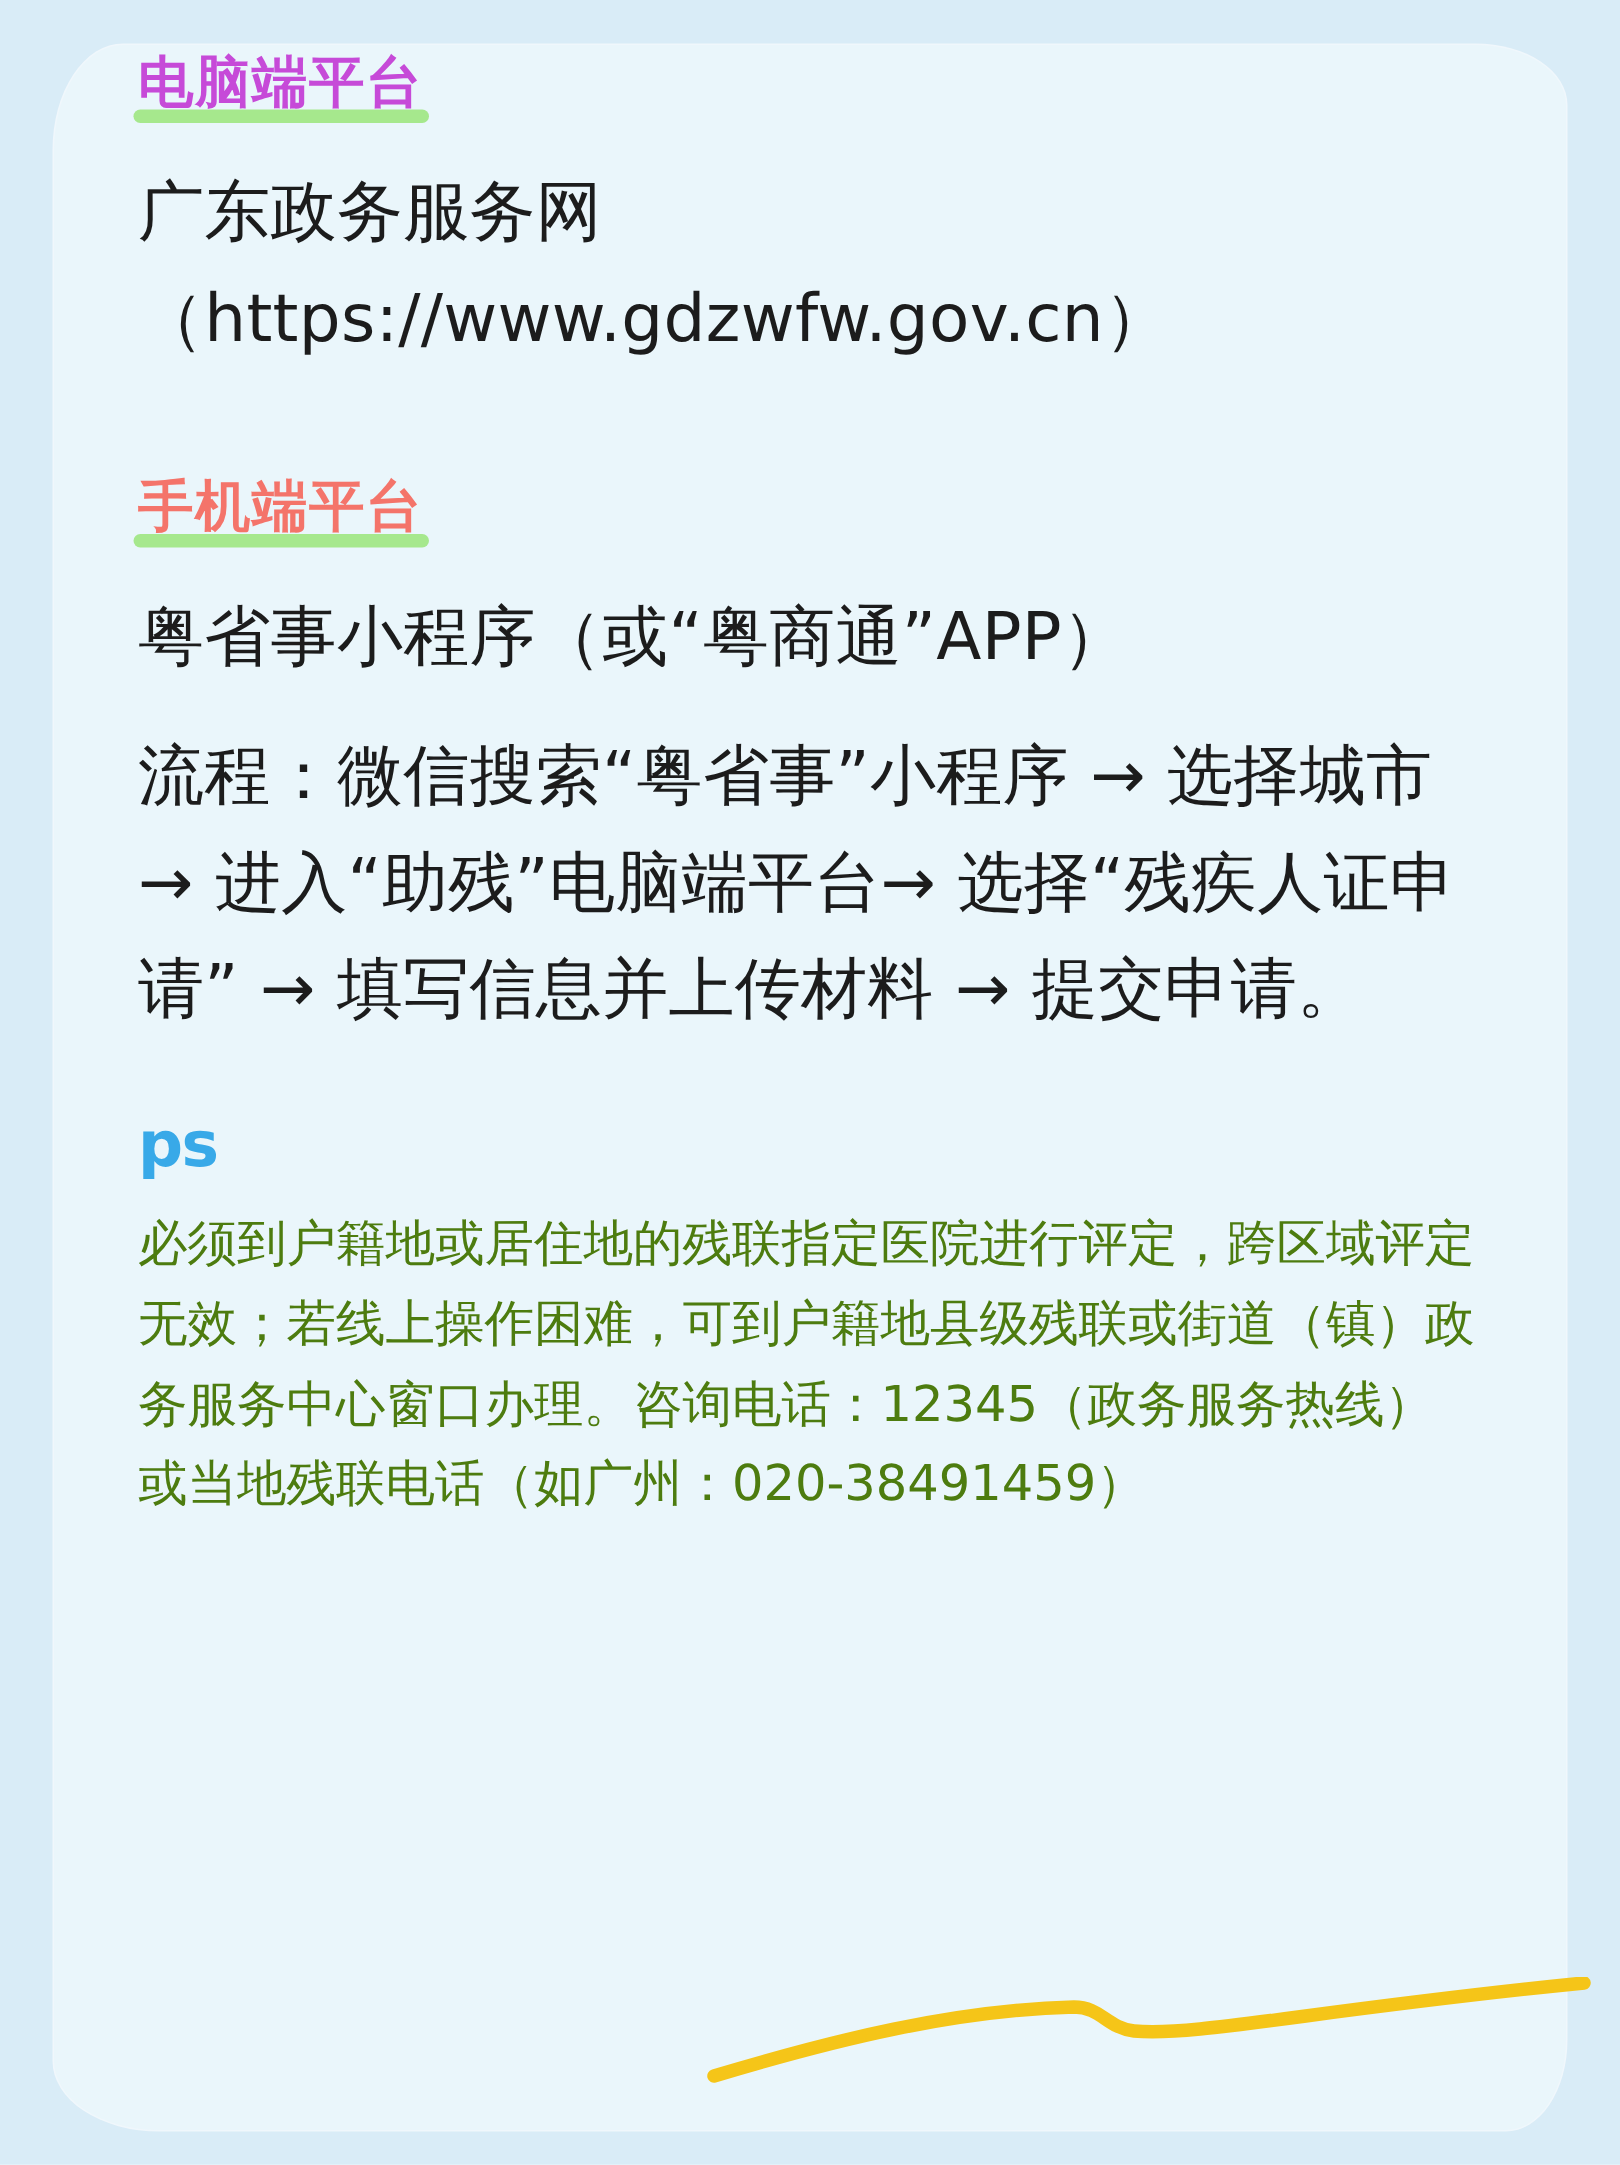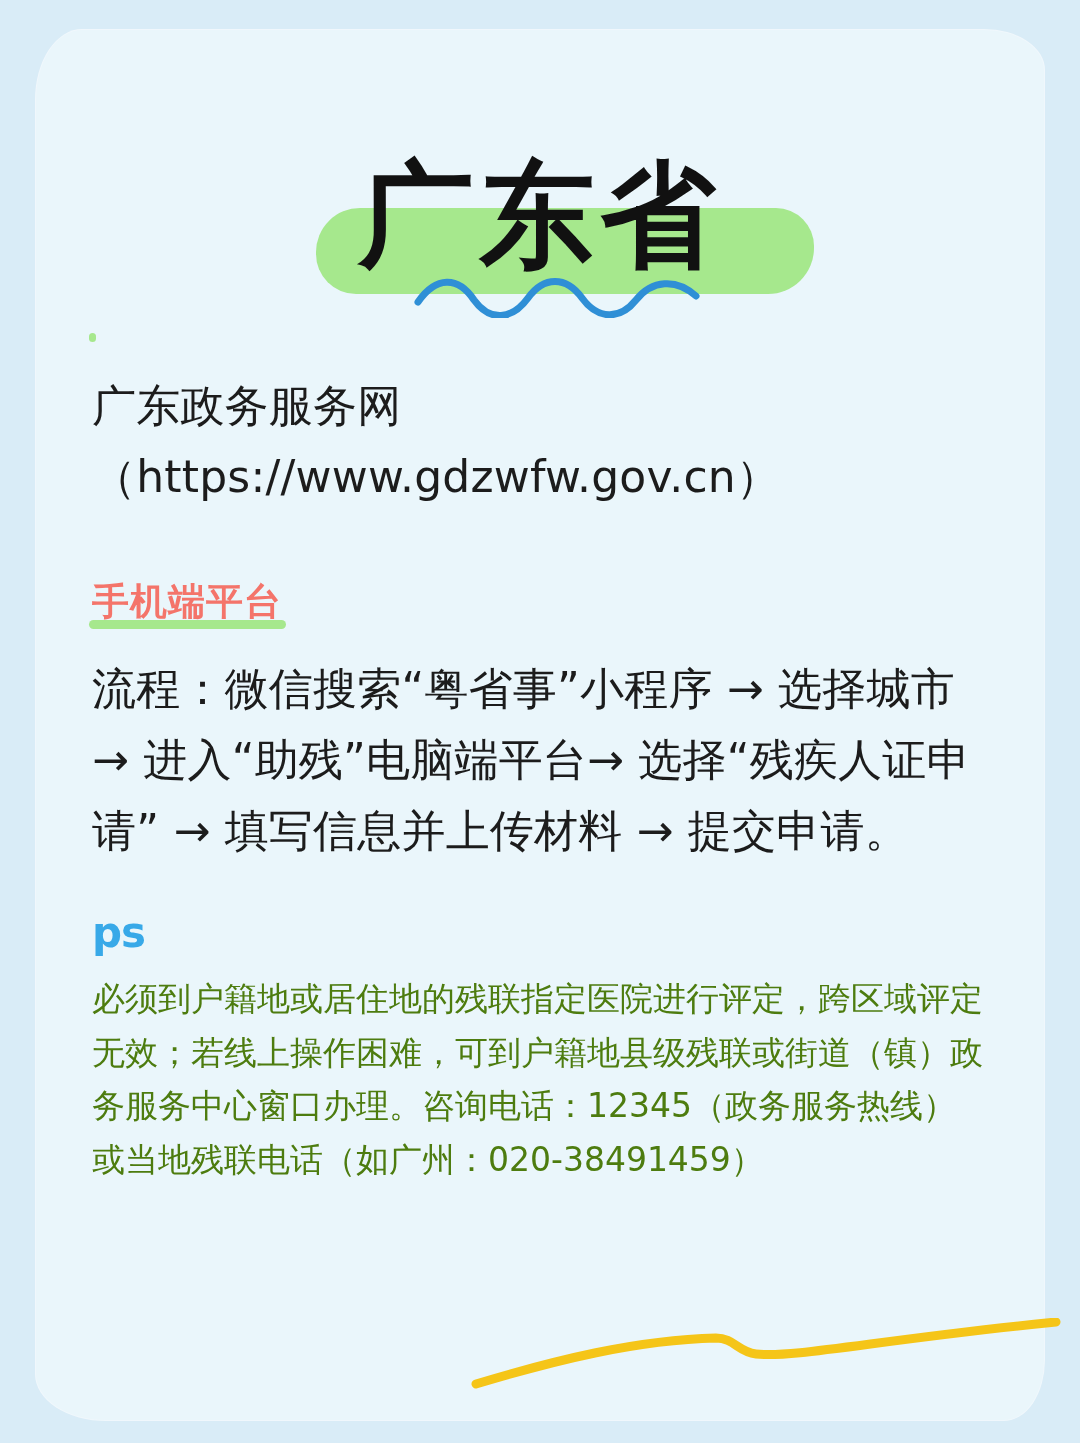--- a/index.html
+++ b/index.html
@@ -130,42 +130,37 @@
     width: 600px;
     height: 80px;
   }
 </style>
 </head>
 <body>
 
 <div class="card">
   <div class="inner">
 
-    <div class="title-wrap">
-      <div class="title-highlight"></div>
-      <svg class="title-squiggle" viewBox="0 0 300 50">
-        <path d="M4 34 C 22 8, 44 8, 60 32 C 76 54, 98 52, 114 30 C 130 8, 152 8, 168 30 C 184 52, 206 52, 222 32 C 238 12, 262 10, 282 28" fill="none" stroke="#2f8fd6" stroke-width="7" stroke-linecap="round"></path>
-      </svg>
-      <div class="title-text">广东省</div>
-    </div>
 
     <div class="section">
       <div class="sec-head purple">
+        <span>电脑端平台</span>
         <span class="ul"></span>
       </div>
       <p class="body-text">广东政务服务网（https://www.gdzwfw.gov.cn）</p>
     </div>
 
     <div class="gap-lg"></div>
 
     <div class="section">
       <div class="sec-head salmon">
         <span>手机端平台</span>
         <span class="ul"></span>
       </div>
+      <p class="body-text">粤省事小程序（或“粤商通”APP）</p>
       <p class="body-text">流程：微信搜索“粤省事”小程序 → 选择城市 → 进入“助残”电脑端平台→ 选择“残疾人证申请” → 填写信息并上传材料 → 提交申请。</p>
     </div>
 
     <div class="gap-md"></div>
 
     <div class="section">
       <p class="ps-mark">ps</p>
       <p class="ps-block">必须到户籍地或居住地的残联指定医院进行评定，跨区域评定无效；若线上操作困难，可到户籍地县级残联或街道（镇）政务服务中心窗口办理。咨询电话：12345（政务服务热线）或当地残联电话（如广州：020-38491459）</p>
     </div>
 

